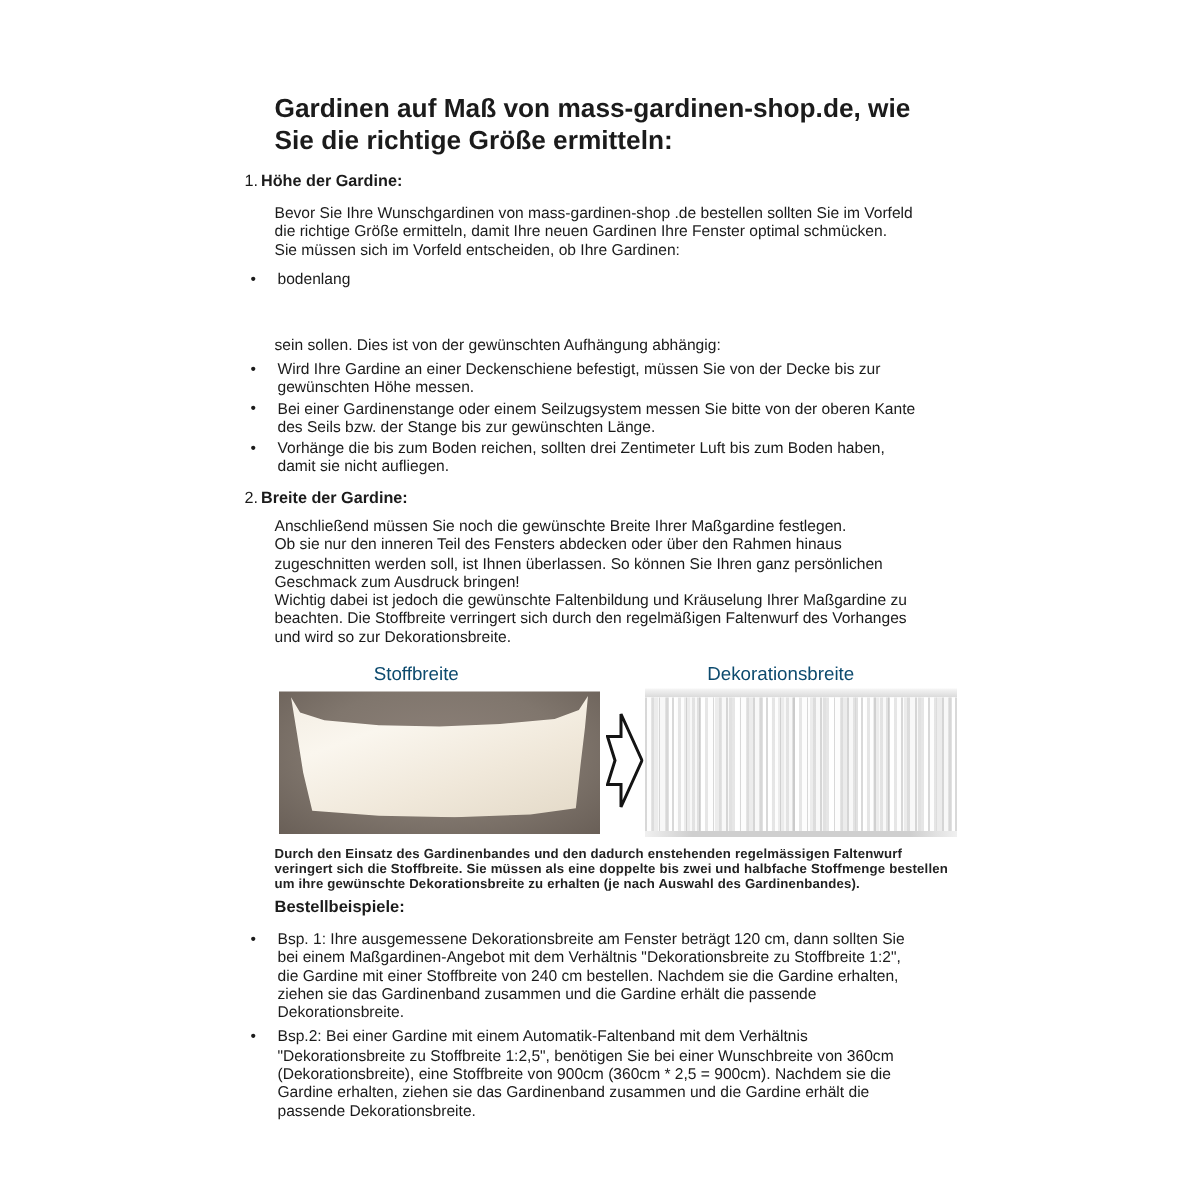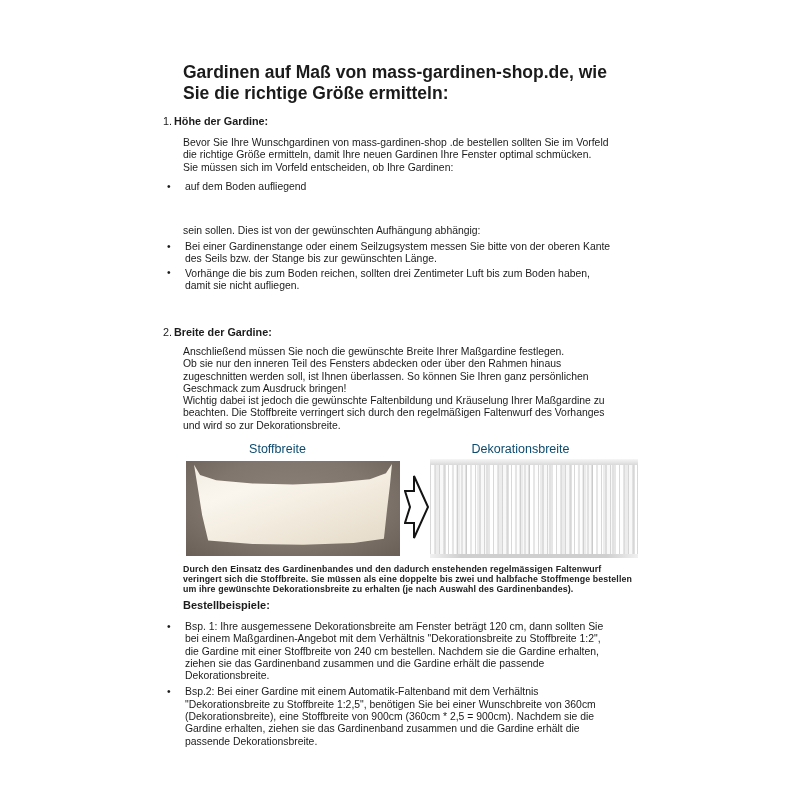--- a/index.html
+++ b/index.html
@@ -82,26 +82,28 @@
 <div class="abs sec-heading sec1-pos">
   <span class="num">1.</span>
   <span class="txt">Höhe der Gardine:</span>
 </div>
 
 <div class="abs para p1 body-text pre">Bevor Sie Ihre Wunschgardinen von mass-gardinen-shop .de bestellen sollten Sie im Vorfeld
 die richtige Größe ermitteln, damit Ihre neuen Gardinen Ihre Fenster optimal schmücken.
 Sie müssen sich im Vorfeld entscheiden, ob Ihre Gardinen:</div>
 
 <div class="abs blist la body-text">
-  <div class="bullet-item"><span class="pre">auf dem Boden aufliegend</span></div>
+  <div class="bullet-item"><span class="pre">bodenlang</span></div>
 </div>
 
 <div class="abs para p2 body-text pre">sein sollen. Dies ist von der gewünschten Aufhängung abhängig:</div>
 
 <div class="abs blist lb body-text">
+  <div class="bullet-item"><span class="pre">Wird Ihre Gardine an einer Deckenschiene befestigt, müssen Sie von der Decke bis zur
+gewünschten Höhe messen.</span></div>
   <div class="bullet-item"><span class="pre">Bei einer Gardinenstange oder einem Seilzugsystem messen Sie bitte von der oberen Kante
 des Seils bzw. der Stange bis zur gewünschten Länge.</span></div>
   <div class="bullet-item"><span class="pre">Vorhänge die bis zum Boden reichen, sollten drei Zentimeter Luft bis zum Boden haben,
 damit sie nicht aufliegen.</span></div>
 </div>
 
 <div class="abs sec-heading sec2-pos">
   <span class="num">2.</span>
   <span class="txt">Breite der Gardine:</span>
 </div>

